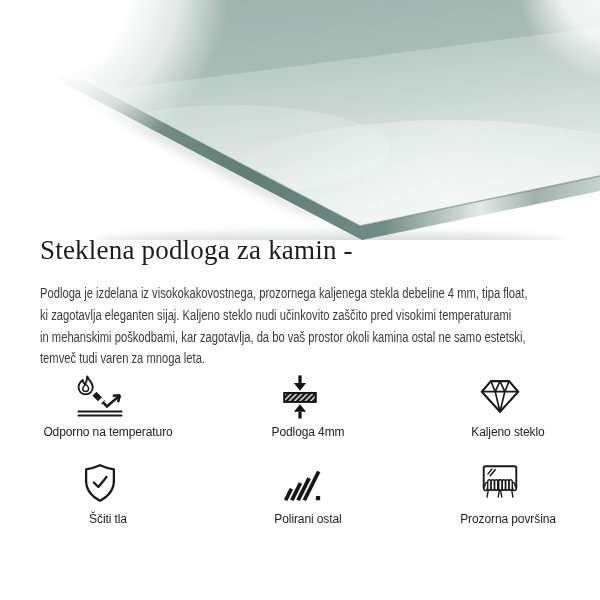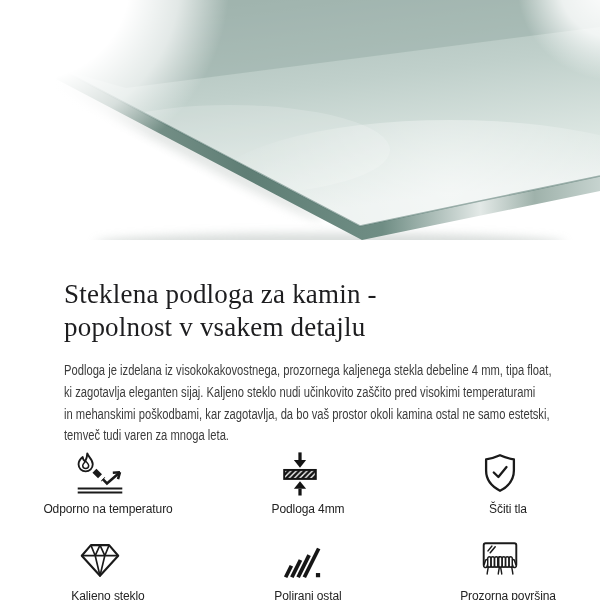--- a/index.html
+++ b/index.html
@@ -3,21 +3,21 @@
 <meta charset="utf-8">
 <style>
   html,body{margin:0;padding:0;}
   body{
     width:600px;height:600px;overflow:hidden;background:#ffffff;
     font-family:"Liberation Sans","DejaVu Sans",sans-serif;
     -webkit-font-smoothing:antialiased;
   }
   .hero{width:600px;height:240px;display:block;}
   .hero svg{display:block;}
-  .content{padding:0 64px;margin-top:44px;}
+  .content{padding:0 40px;}
   .title{
     margin:-6px 0 0 0;
     font-family:"Liberation Serif","DejaVu Serif",serif;
     font-weight:400;
     font-size:27px;line-height:33px;
     color:#1d1d1f;letter-spacing:.2px;
   }
   .title div{white-space:nowrap;}
   .para{
     margin-top:16px;
@@ -103,21 +103,20 @@
     <path d="M62,70 L360,226 L600,176" fill="none" stroke="#567670" stroke-width="1.6" opacity="0.55"></path>
 
     <rect width="600" height="240" fill="url(#fadeTL)"></rect>
     <rect width="600" height="240" fill="url(#fadeTR)"></rect>
   </svg>
 </div>
 
 <div class="content">
   <h1 class="title">
     <div>Steklena podloga za kamin -</div>
-    <div>popolnost v vsakem detajlu</div>
   </h1>
 
   <div class="para">
     <div>Podloga je izdelana iz visokokakovostnega, prozornega kaljenega stekla debeline 4 mm, tipa float,</div>
     <div>ki zagotavlja eleganten sijaj. Kaljeno steklo nudi učinkovito zaščito pred visokimi temperaturami</div>
     <div>in mehanskimi poškodbami, kar zagotavlja, da bo vaš prostor okoli kamina ostal ne samo estetski,</div>
     <div>temveč tudi varen za mnoga leta.</div>
   </div>
 </div>
 
@@ -153,37 +152,37 @@
         <path d="M17.6,40.5 H30.4 L24,32.5 Z" fill="#141414"></path>
         <path d="M24,40.5 V47.5" stroke="#141414" stroke-width="3.4"></path>
       </svg>
     </div>
     <div class="flabel">Podloga 4mm</div>
   </div>
 
   <div class="feature">
     <div class="ficon">
       <svg width="46" height="46" viewBox="0 0 48 48">
-        <path class="ic" fill="none" stroke-width="2.4" stroke-linejoin="round" d="M24,5.5 C28.5,7.5 33.5,9 38.5,9.8 L38.5,21.5 C38.5,31.5 32.5,38.2 24,42.5 C15.5,38.2 9.5,31.5 9.5,21.5 L9.5,9.8 C14.5,9 19.5,7.5 24,5.5 Z"></path>
-        <path class="ic" fill="none" stroke-width="2.4" stroke-linecap="round" stroke-linejoin="round" d="M17.5,23.5 L22.3,28.2 L30.8,17.8"></path>
-      </svg>
-    </div>
-    <div class="flabel">Ščiti tla</div>
-  </div>
-
-  <div class="feature">
-    <div class="ficon">
-      <svg width="46" height="46" viewBox="0 0 48 48">
         <g class="ic" fill="none" stroke-linejoin="round">
           <path stroke-width="2.2" d="M14.5,8.5 H33.5 L43,19.5 L24,40.5 L5,19.5 Z"></path>
           <path stroke-width="1.7" d="M5,19.5 H43 M14.5,8.5 L19,19.5 L24,8.5 L29,19.5 L33.5,8.5 M19,19.5 L24,40.5 L29,19.5"></path>
         </g>
       </svg>
     </div>
     <div class="flabel">Kaljeno steklo</div>
+  </div>
+
+  <div class="feature">
+    <div class="ficon">
+      <svg width="46" height="46" viewBox="0 0 48 48">
+        <path class="ic" fill="none" stroke-width="2.4" stroke-linejoin="round" d="M24,5.5 C28.5,7.5 33.5,9 38.5,9.8 L38.5,21.5 C38.5,31.5 32.5,38.2 24,42.5 C15.5,38.2 9.5,31.5 9.5,21.5 L9.5,9.8 C14.5,9 19.5,7.5 24,5.5 Z"></path>
+        <path class="ic" fill="none" stroke-width="2.4" stroke-linecap="round" stroke-linejoin="round" d="M17.5,23.5 L22.3,28.2 L30.8,17.8"></path>
+      </svg>
+    </div>
+    <div class="flabel">Ščiti tla</div>
   </div>
 
   <div class="feature">
     <div class="ficon">
       <svg width="46" height="46" viewBox="0 0 48 48">
         <g stroke="#161616" stroke-width="4">
           <path d="M9,42 L15,30"></path>
           <path d="M15.5,42 L24.5,24"></path>
           <path d="M22,42 L33.5,19"></path>
           <path d="M28.5,42 L43.5,12"></path>

